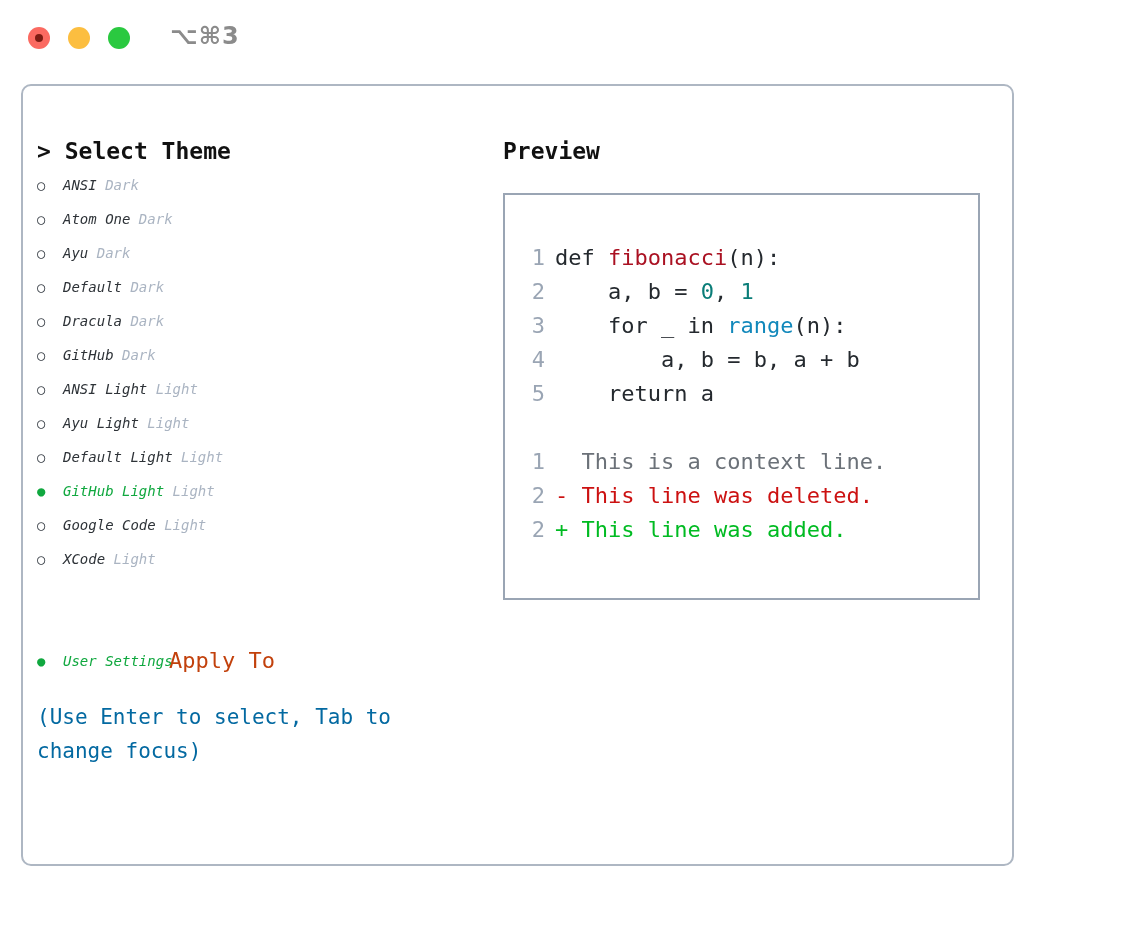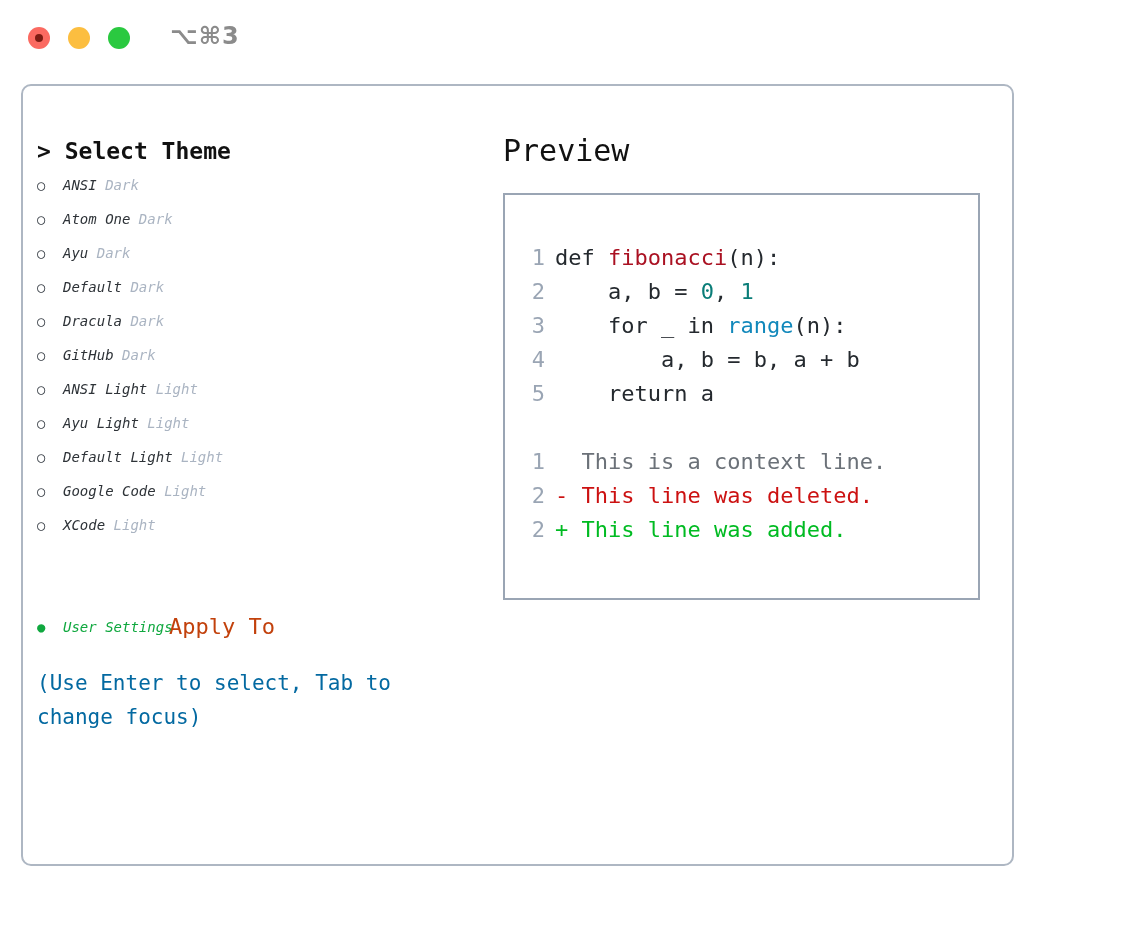--- a/index.html
+++ b/index.html
@@ -117,22 +117,22 @@
     width: 400px;
   }
   
   #right-col {
     position: absolute;
     left: 480px;
     top: 48px;
     width: 500px;
   }
   #preview-title {
-    font-size: 30px;
-    font-weight: normal;
+    font-size: 23px;
+    font-weight: bold;
     color: #111111;
     height: 34px;
     line-height: 34px;
   }
   #preview-box {
     margin-top: 25px;
     width: 477px;
     height: 407px;
     border: 2px solid #9aa5b4;
     box-sizing: border-box;
@@ -183,20 +183,21 @@
       <div id="theme-list">
           <div class="opt-row"><span class="marker">○</span><span class="opt-label">ANSI</span><span class="opt-tag"> Dark</span></div>
           <div class="opt-row"><span class="marker">○</span><span class="opt-label">Atom One</span><span class="opt-tag"> Dark</span></div>
           <div class="opt-row"><span class="marker">○</span><span class="opt-label">Ayu</span><span class="opt-tag"> Dark</span></div>
           <div class="opt-row"><span class="marker">○</span><span class="opt-label">Default</span><span class="opt-tag"> Dark</span></div>
           <div class="opt-row"><span class="marker">○</span><span class="opt-label">Dracula</span><span class="opt-tag"> Dark</span></div>
           <div class="opt-row"><span class="marker">○</span><span class="opt-label">GitHub</span><span class="opt-tag"> Dark</span></div>
           <div class="opt-row"><span class="marker">○</span><span class="opt-label">ANSI Light</span><span class="opt-tag"> Light</span></div>
           <div class="opt-row"><span class="marker">○</span><span class="opt-label">Ayu Light</span><span class="opt-tag"> Light</span></div>
           <div class="opt-row"><span class="marker">○</span><span class="opt-label">Default Light</span><span class="opt-tag"> Light</span></div>
+          <div class="opt-row selected"><span class="marker">●</span><span class="opt-label">GitHub Light</span><span class="opt-tag"> Light</span></div>
           <div class="opt-row"><span class="marker">○</span><span class="opt-label">Google Code</span><span class="opt-tag"> Light</span></div>
           <div class="opt-row"><span class="marker">○</span><span class="opt-label">XCode</span><span class="opt-tag"> Light</span></div>
         </div>
       <div class="spacer-row"></div>
       <div class="subheader">
         <span class="marker"></span><span>Apply To</span>
       </div>
       <div id="apply-to-list">
           <div class="opt-row selected"><span class="marker">●</span><span class="opt-label">User Settings</span></div>
         </div>

